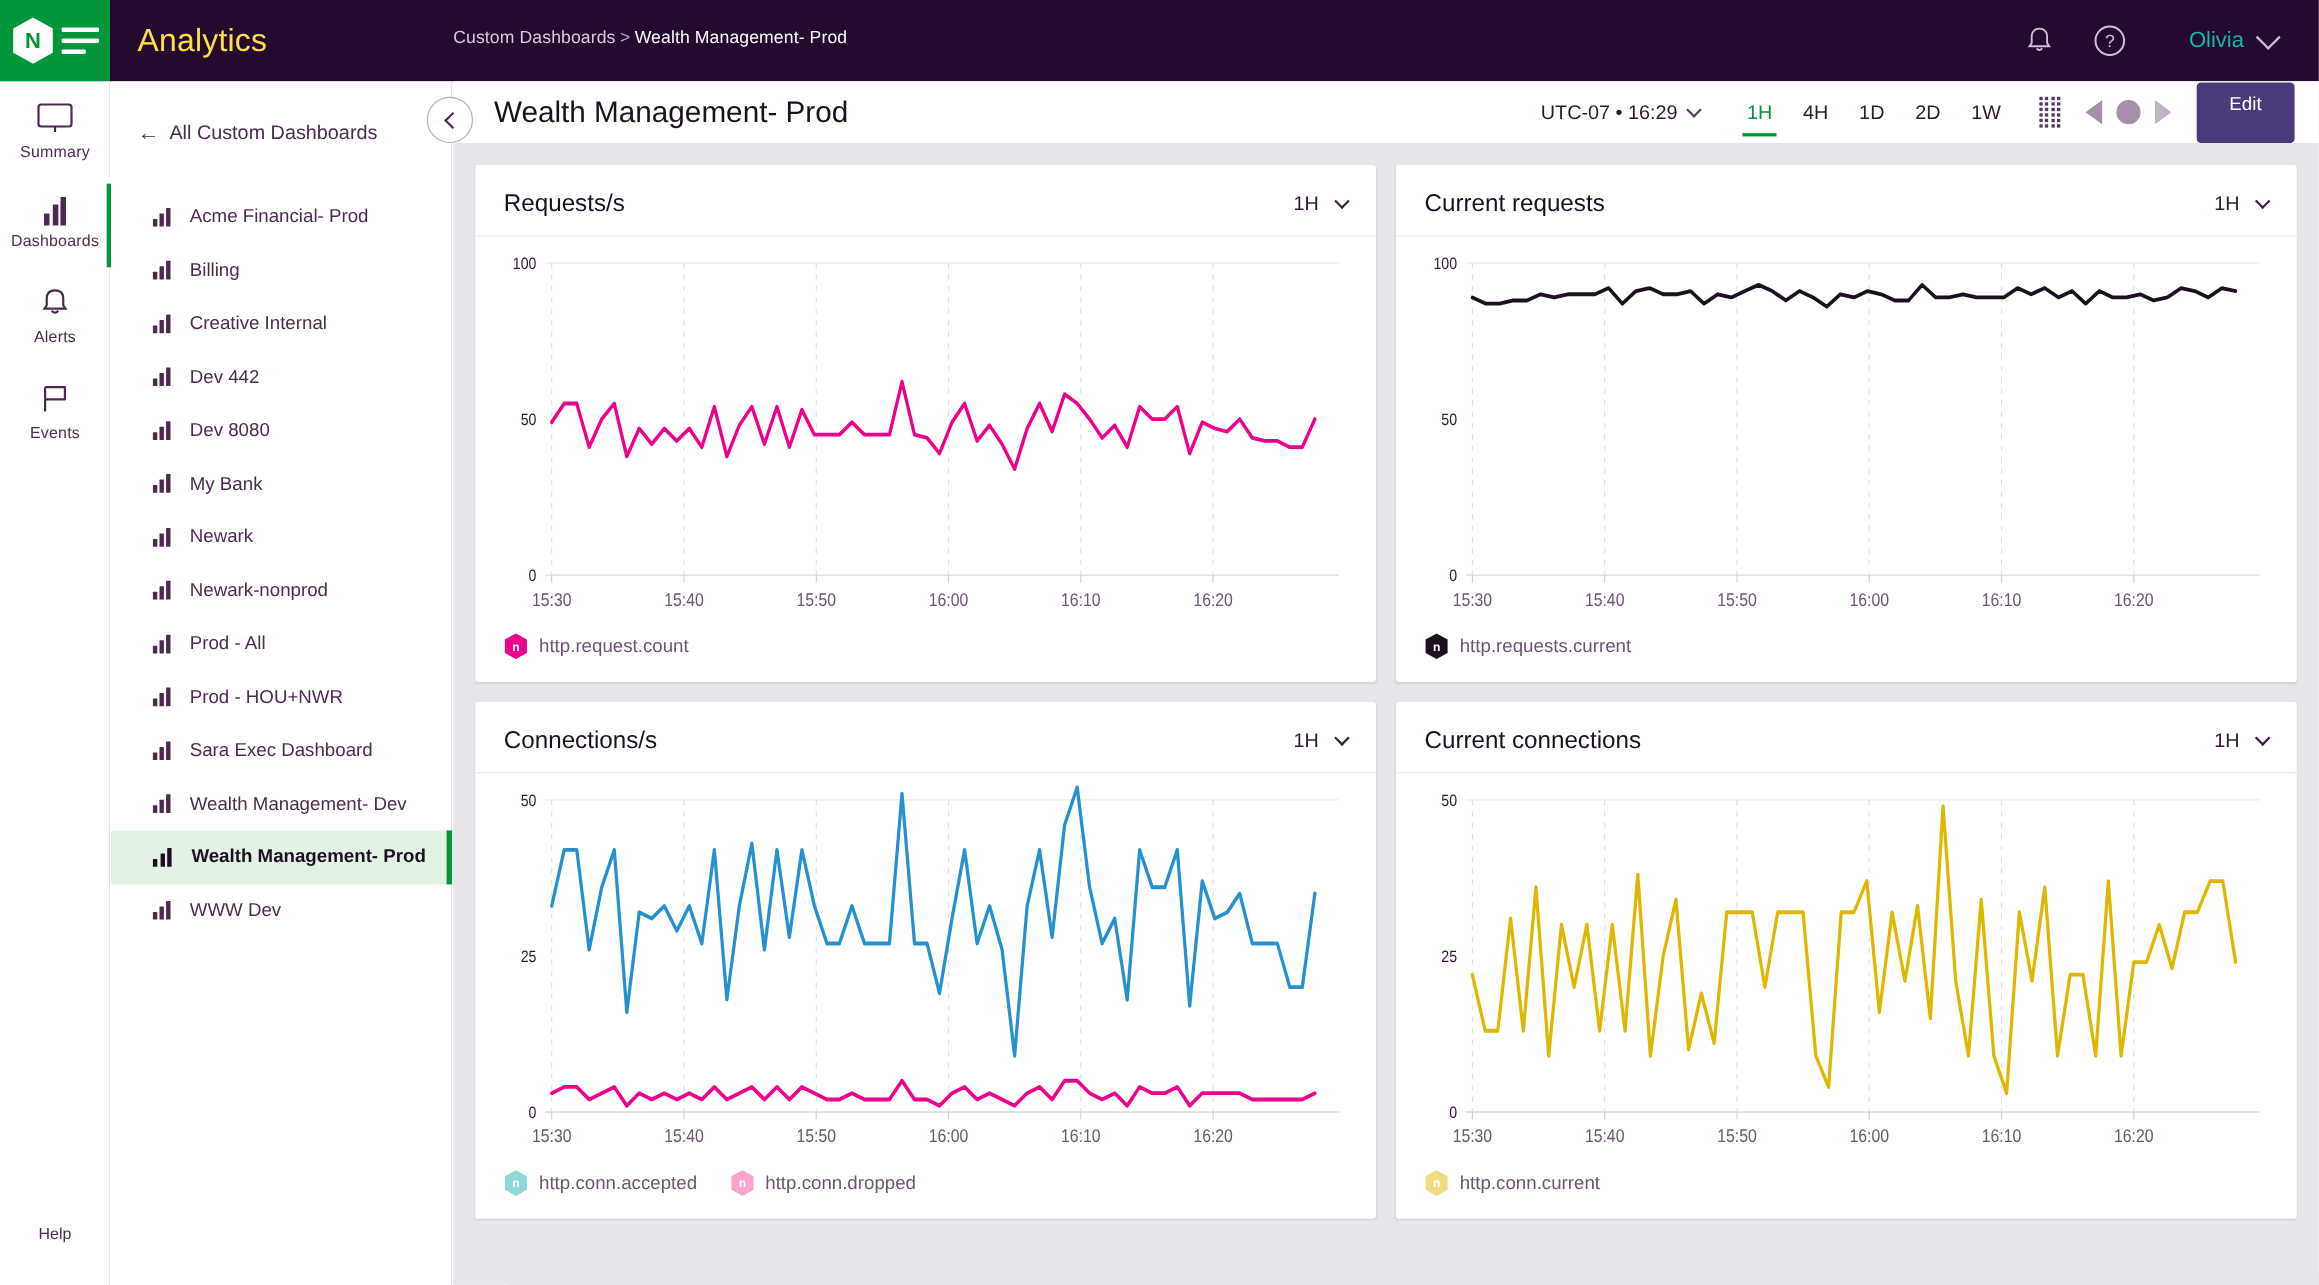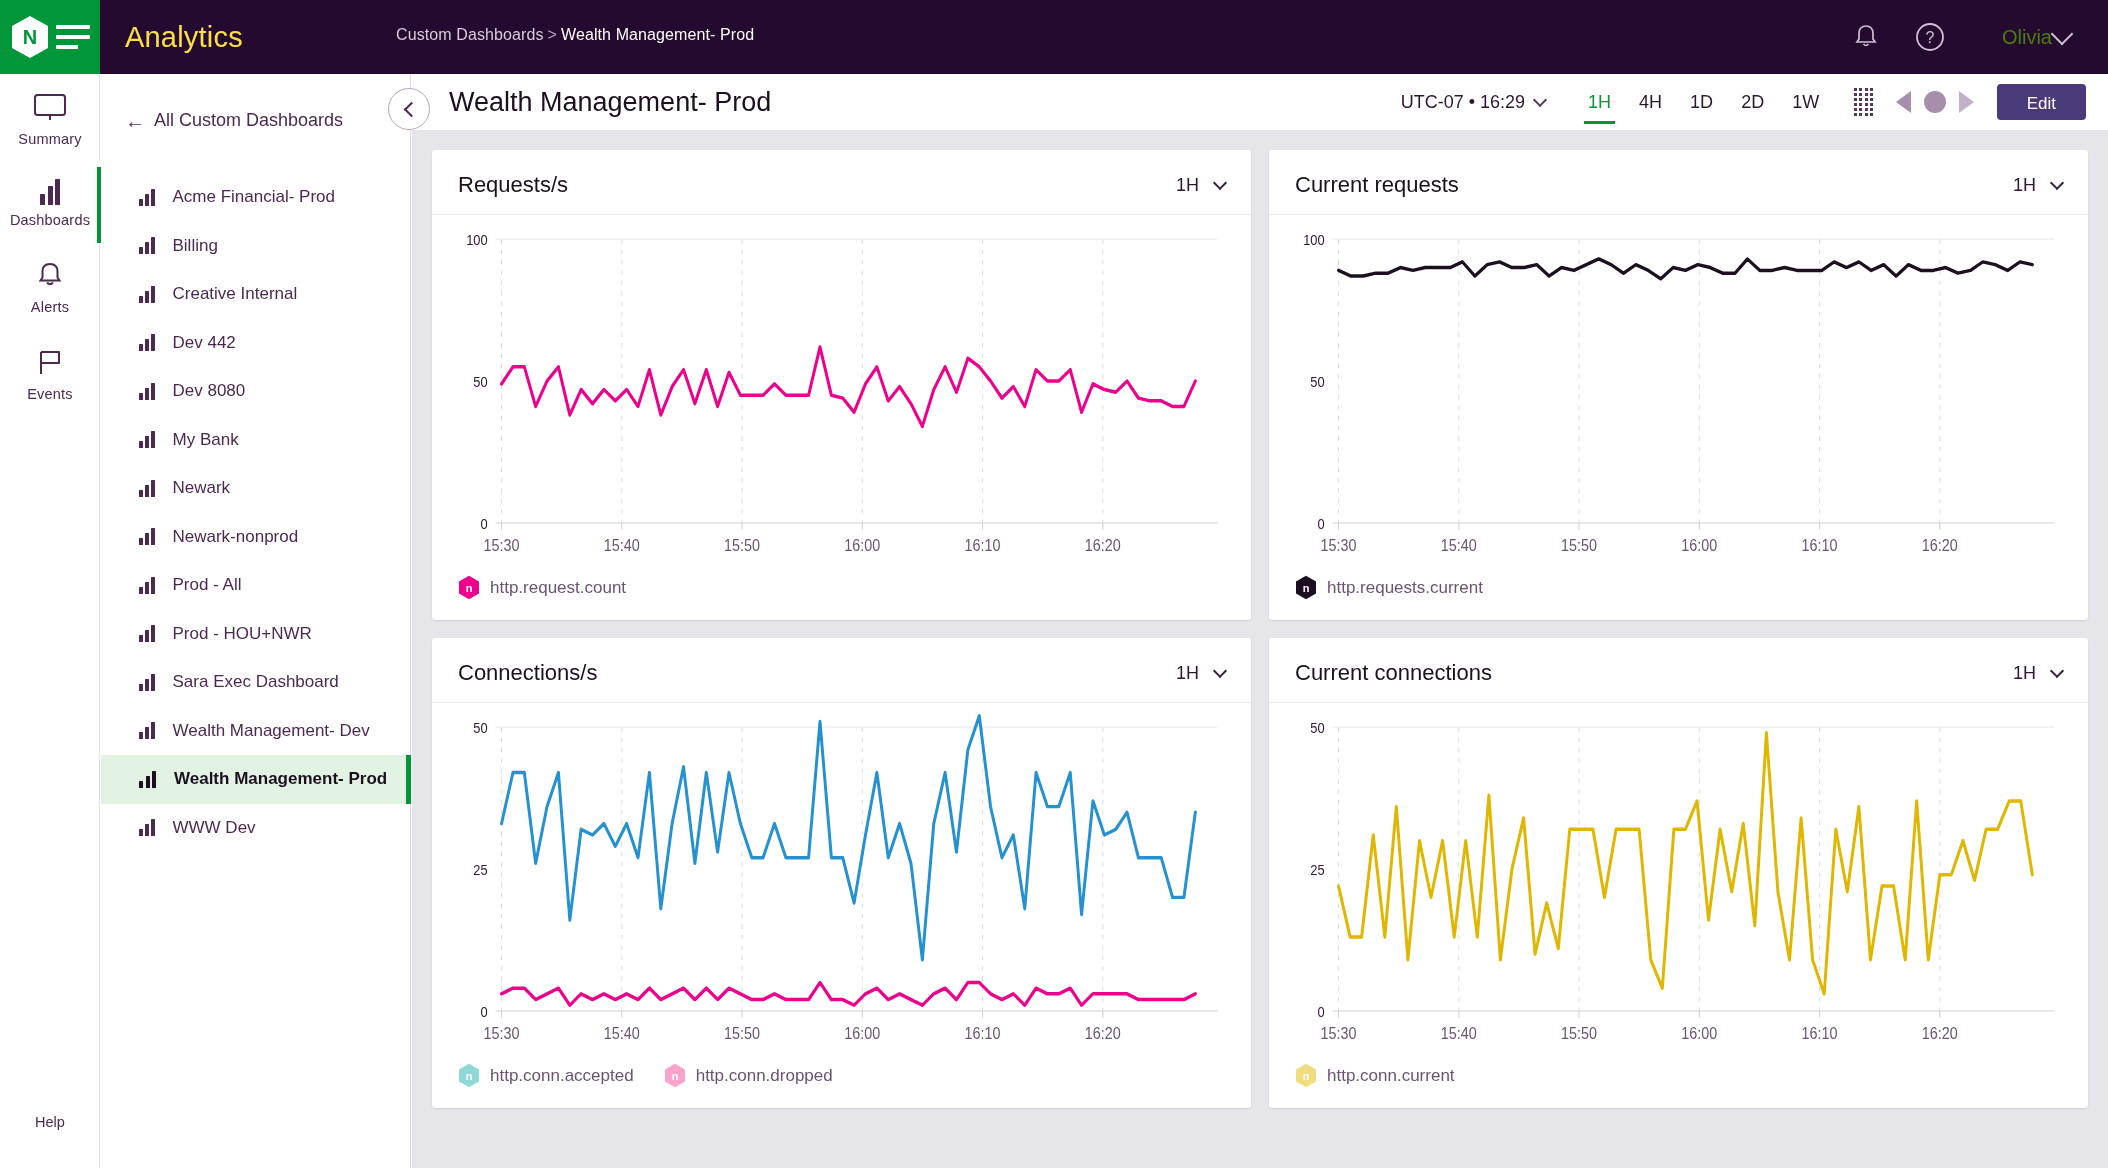--- a/index.html
+++ b/index.html
@@ -29,38 +29,38 @@
   .logo-lines i { display:block; height: 4px; background: #fff; border-radius: 1px; }
   .logo-lines i:nth-child(1){ width: 34px; }
   .logo-lines i:nth-child(2){ width: 34px; }
   .logo-lines i:nth-child(3){ width: 22px; }
 
   .app-title {
     color: #fde047; font-size: 29px; font-weight: 400;
     margin-left: 25px; letter-spacing: .2px;
   }
   .breadcrumb {
-    position: absolute; left: 396px; top: 26px;
+    position: absolute; left: 412px; top: 26px;
     color: #d9ccdd; font-size: 16px; letter-spacing: .1px;
     white-space: nowrap;
   }
   .breadcrumb .crumb-current { color: #ffffff; }
   .breadcrumb .crumb-sep { color: #b8a6bf; margin: 0 4px; }
 
   .topbar-right {
     position: absolute; right: 0; top: 0; height: 74px;
     display: flex; align-items: center; gap: 0;
   }
   .icon-btn {
     width: 64px; height: 74px;
     display:flex; align-items:center; justify-content:center;
   }
   .user-menu {
-    display:flex; align-items:center; gap: 2px;
-    color: #4d7c0f; font-size: 20px;
+    display:flex; align-items:center; gap: 14px;
+    color: #14b8a6; font-size: 20px;
     margin-left: 40px; margin-right: 38px;
   }
   .chev-down {
     width: 16px; height: 16px;
     border-right: 2px solid #cfc0d5; border-bottom: 2px solid #cfc0d5;
     transform: rotate(45deg); margin-top: -6px;
   }
 
   
   .rail {
@@ -174,21 +174,21 @@
   .nav-arrows { display:flex; align-items:center; gap: 13px; margin-right: 22px; }
   .tri-left, .tri-right {
     width:0; height:0; border-top: 11px solid transparent;
     border-bottom: 11px solid transparent;
   }
   .tri-left { border-right: 15px solid #a58fab; }
   .tri-right { border-left: 15px solid #c2b2c7; }
   .dot-btn { width:22px; height:22px; border-radius:50%; background:#a58fab; }
   .edit-btn {
     background: #4a3a7a; color:#fff; font-size:17px;
-    padding: 0 30px; height: 36px; line-height: 40px;
+    padding: 0 30px; height: 55px; line-height: 40px;
     border-radius: 4px;
   }
 
   
   .panel-grid {
     position: absolute; left: 20px; top: 76px;
     width: 1656px;
     display: grid; grid-template-columns: 1fr 1fr;
     gap: 18px;
   }

